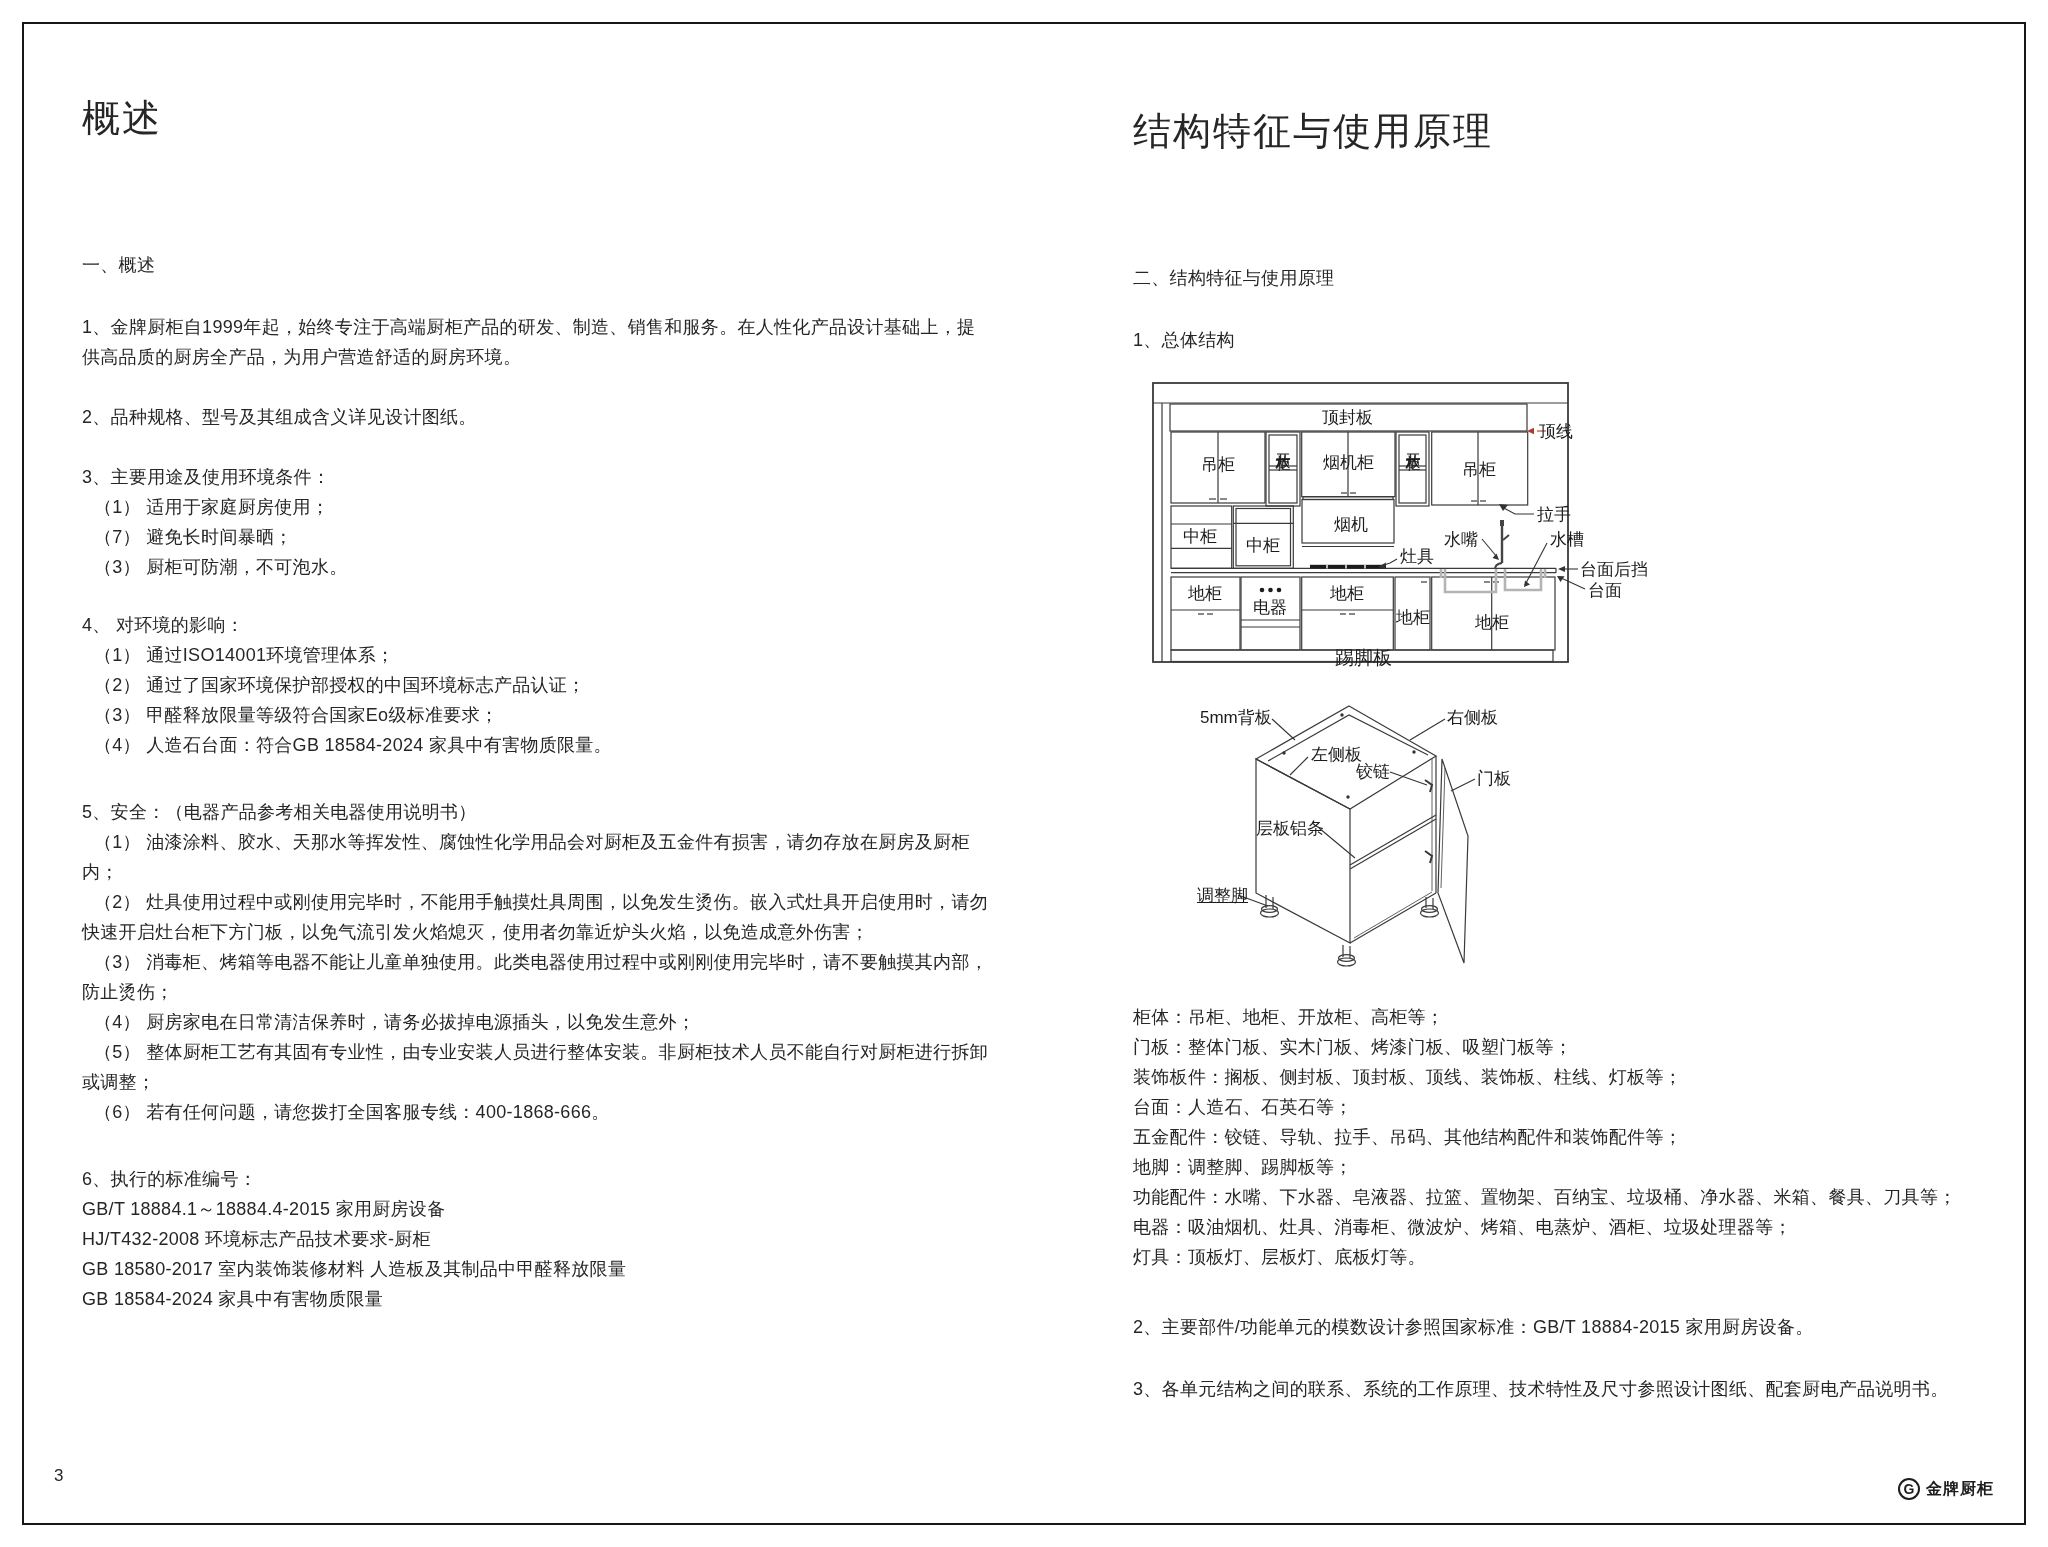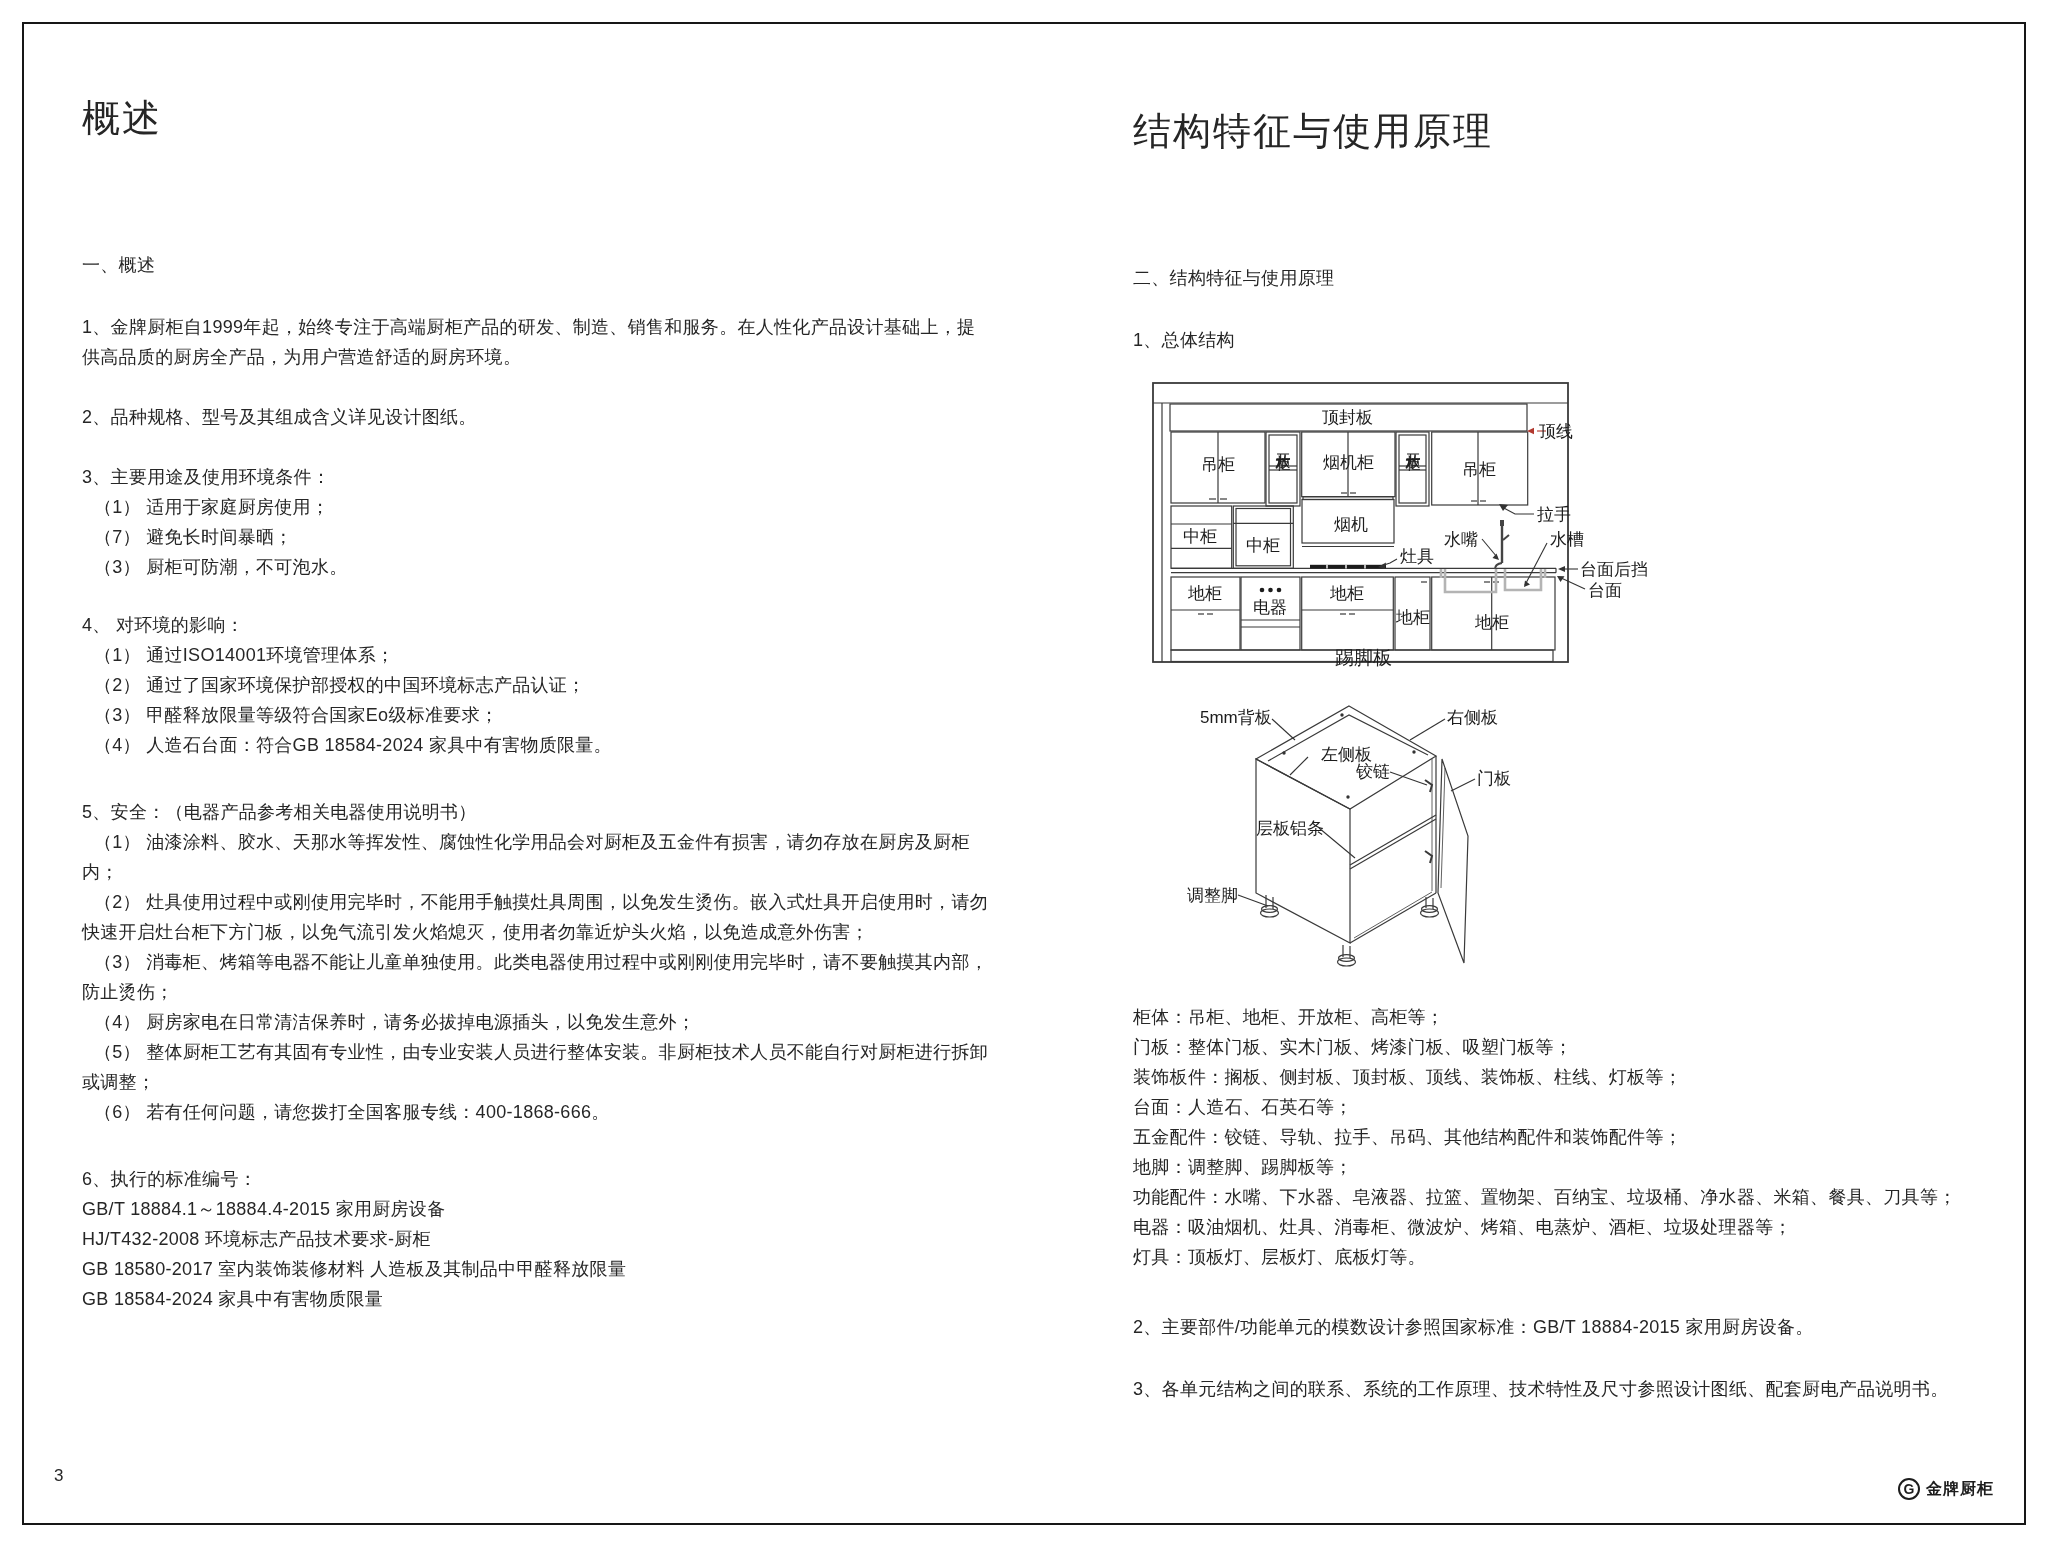--- a/index.html
+++ b/index.html
@@ -293,25 +293,25 @@
     <g fill="#333333">
       <circle cx="162" cy="20" r="1.7"></circle>
         <circle cx="104" cy="58" r="1.7"></circle>
       <circle cx="168" cy="102" r="1.7"></circle>
         <circle cx="234" cy="57" r="1.7"></circle>
     </g>
   </svg>
 
   <div class="dlabel" style="left:20px;  top:13px;">5mm背板</div>
   <div class="dlabel" style="left:267px; top:13px;">右侧板</div>
-  <div class="dlabel" style="left:141px; top:50px;">左侧板</div>
+  <div class="dlabel" style="left:131px; top:50px;">左侧板</div>
   <div class="dlabel" style="left:176px; top:67px;">铰链</div>
   <div class="dlabel" style="left:297px; top:74px;">门板</div>
   <div class="dlabel" style="left:76px;  top:124px;">层板铝条</div>
-  <div class="dlabel" style="left:7px;   top:191px;">调整脚</div>
+  <div class="dlabel" style="left:17px;   top:191px;text-decoration:underline;">调整脚</div>
 </div>
 
 <div class="col" style="left:1133px; top:1002px; width:900px;">
   <div>柜体：吊柜、地柜、开放柜、高柜等；</div>
   <div>门板：整体门板、实木门板、烤漆门板、吸塑门板等；</div>
   <div>装饰板件：搁板、侧封板、顶封板、顶线、装饰板、柱线、灯板等；</div>
   <div>台面：人造石、石英石等；</div>
   <div>五金配件：铰链、导轨、拉手、吊码、其他结构配件和装饰配件等；</div>
   <div>地脚：调整脚、踢脚板等；</div>
   <div>功能配件：水嘴、下水器、皂液器、拉篮、置物架、百纳宝、垃圾桶、净水器、米箱、餐具、刀具等；</div>

